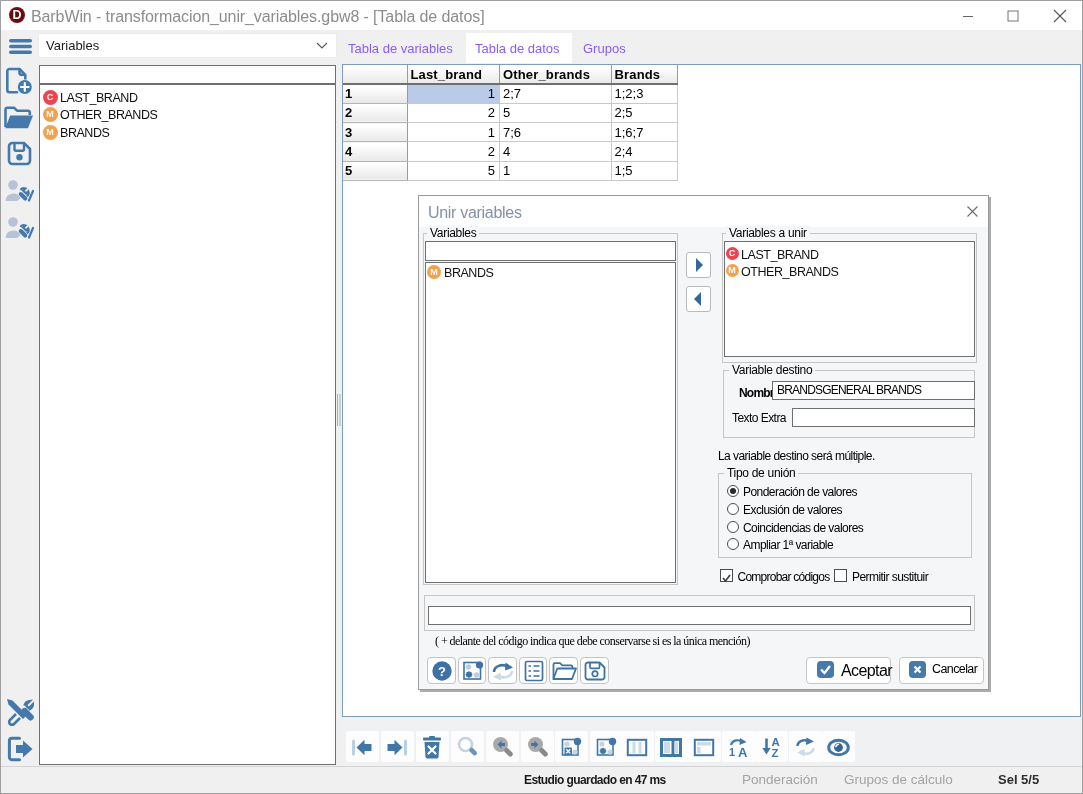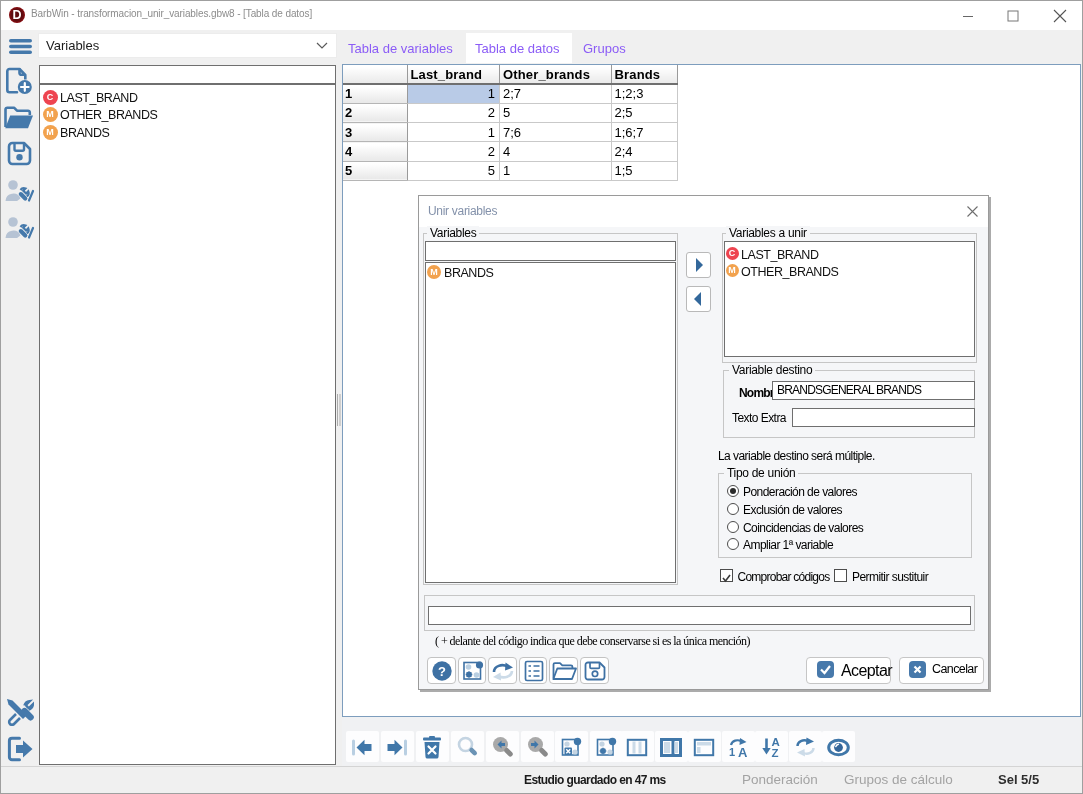--- a/index.html
+++ b/index.html
@@ -5,21 +5,21 @@
   * { margin:0; padding:0; box-sizing:border-box; }
   html,body { width:1083px; height:794px; overflow:hidden; }
   body { font-family:"Liberation Sans", sans-serif; position:relative; background:#f0f0f0; }
   svg.ic { position:absolute; }
   #win { position:absolute; left:0; top:0; width:1083px; height:794px;
          border:1px solid #9f9f9f; background:#f0f0f0; }
   #titlebar { position:absolute; left:1px; top:1px; width:1081px; height:29px; background:#ffffff; }
   #logo { position:absolute; left:8px; top:6px; width:16px; height:16px; border-radius:50%;
           background:radial-gradient(circle at 50% 50%, #5d0c10 48%, #8c0c10 72%, #a50d10 100%);
           color:#fff; font-weight:bold; font-size:12.5px; line-height:16px; text-align:center; }
-  #title-text { position:absolute; left:30px; top:7px; font-size:10px; color:#8c8c8c; letter-spacing:-0.1px; }
+  #title-text { position:absolute; left:30px; top:7px; font-size:16px; color:#8c8c8c; letter-spacing:-0.1px; }
   #dropdown { position:absolute; left:38px; top:33px; width:299px; height:25px; background:#fff; border:1px solid #ececec; }
   #dropdown .txt { position:absolute; left:7px; top:4px; font-size:13px; color:#1b1b1b; }
   .tabtxt { position:absolute; top:41px; font-size:13px; color:#8b5cf6; }
   #tab-active { position:absolute; left:466px; top:33px; width:106px; height:30px; background:#fff; }
   #leftpanel { position:absolute; left:39px; top:65px; width:297px; height:700px; background:#fff; border:1px solid #6f6f6f; }
   #lp-search { position:absolute; left:0; top:0; width:295px; height:19px; background:#fff; border-bottom:2px solid #6f6f6f; }
   .vicon { position:absolute; width:15px; height:15px; border-radius:50%; color:#fff; font-weight:bold;
            font-size:9px; line-height:15px; text-align:center; }
   .vicon.c { background:#ee4450; }
   .vicon.m { background:#f2a24e; }
@@ -32,21 +32,21 @@
                border-bottom:2px solid #6f6f6f; font-weight:bold; height:19px; letter-spacing:0.15px; }
   #grid .rowh { background:linear-gradient(180deg,#ffffff 10%,#e9e9e9 95%); border-right:1px solid #9a9a9a;
                 border-bottom:1px solid #b5b5b5; font-weight:bold; padding-left:2px; }
   #grid .cell { background:#fff; border-right:1px solid #c9c9c9; border-bottom:1px solid #c9c9c9; }
   #grid .sel { background:#b9cbe7; }
   #grid .r { text-align:right; padding-right:4px; }
   #grid .l { text-align:left; padding-left:3px; }
   #dialog { position:absolute; left:418px; top:195px; width:571px; height:495px; background:#f5f6f8;
             border:1px solid #9a9a9a; box-shadow:2px 2px 0 #ababab; }
   #dlg-title { position:absolute; left:0; top:0; width:569px; height:31px; background:#fff; }
-  #dlg-title .t { position:absolute; left:9px; top:8px; font-size:12px; letter-spacing:-0.3px; color:#8391aa; }
+  #dlg-title .t { position:absolute; left:9px; top:8px; font-size:16px; letter-spacing:-0.3px; color:#8391aa; }
   .grp { position:absolute; border:1px solid #c6c6c6; }
   .grp-label { position:absolute; font-size:12px; color:#000; background:#f5f6f8; padding:0 3px;
                white-space:nowrap; letter-spacing:-0.3px; }
   .inputbox { position:absolute; background:#fff; border:1px solid #6f6f6f; font-size:12px; letter-spacing:-0.8px; color:#000; }
   .listbox { position:absolute; background:#fff; border:1px solid #6f6f6f; }
   .dtxt { position:absolute; font-size:12px; color:#000; white-space:nowrap; letter-spacing:-0.55px; }
   .ltxt { position:absolute; font-size:12.5px; color:#111; letter-spacing:-0.45px; white-space:nowrap; }
   .arrowbtn { position:absolute; width:25px; height:26px; background:#fff; border:1px solid #b9b9b9; border-radius:3px; }
   .radio { position:absolute; width:12px; height:12px; border:1px solid #4c4c4c; border-radius:50%; background:#fff; }
   .radio.on::after { content:""; position:absolute; left:2px; top:2px; width:6px; height:6px; border-radius:50%; background:#2b2b2b; }

